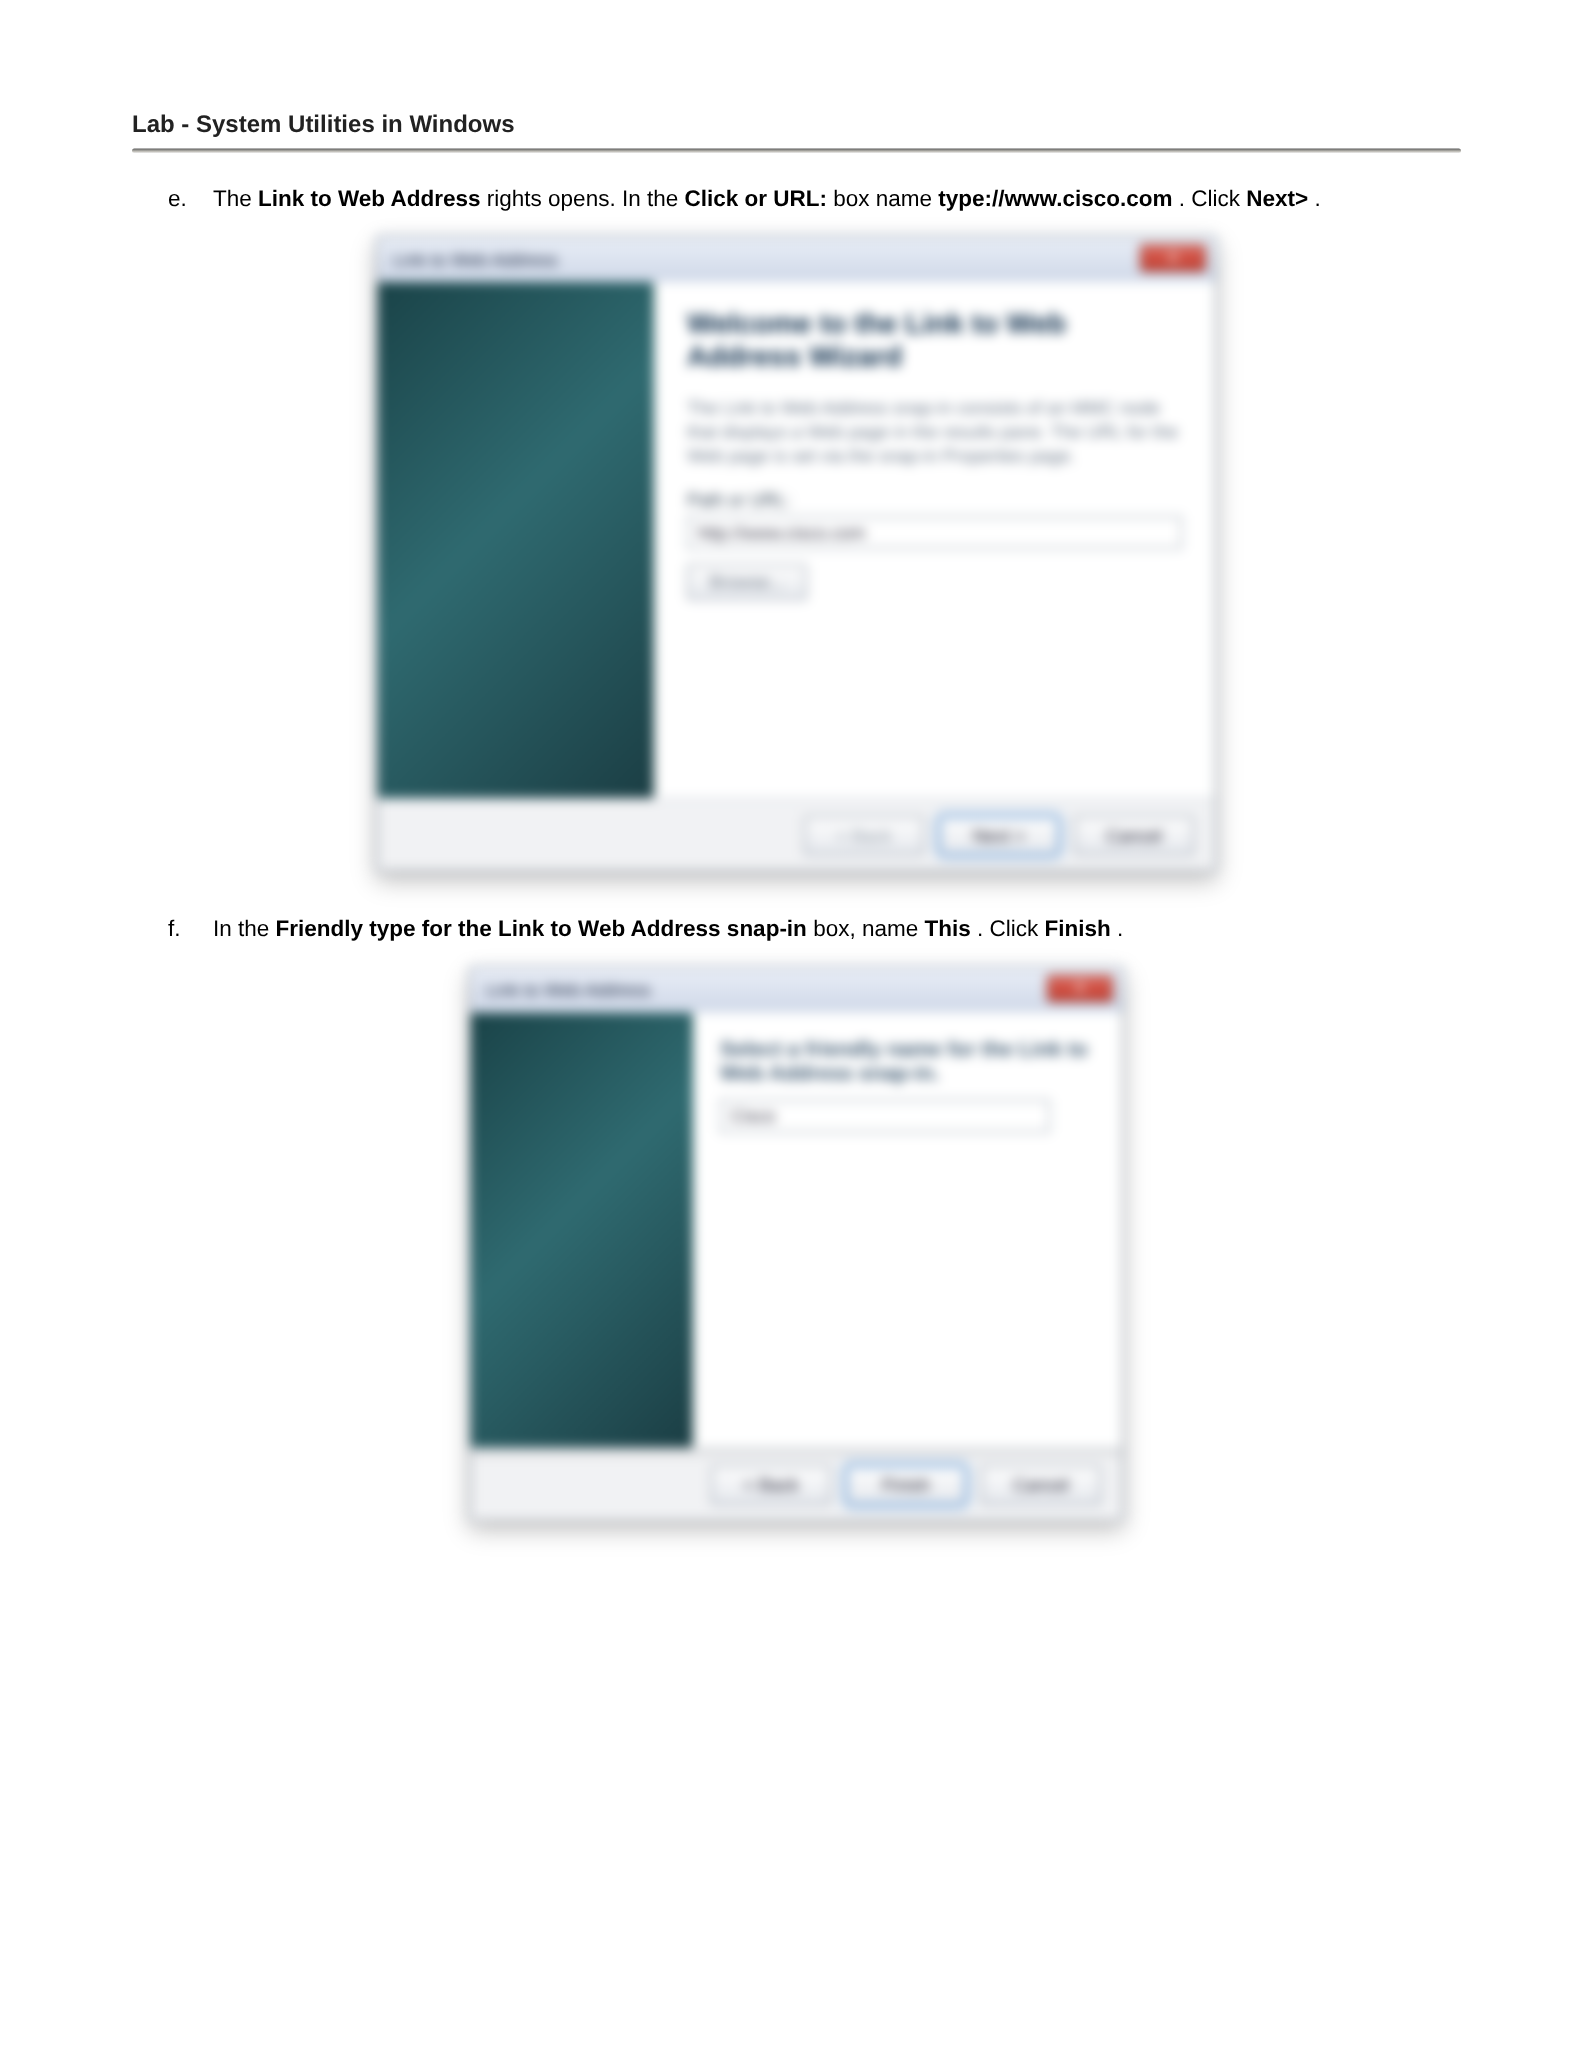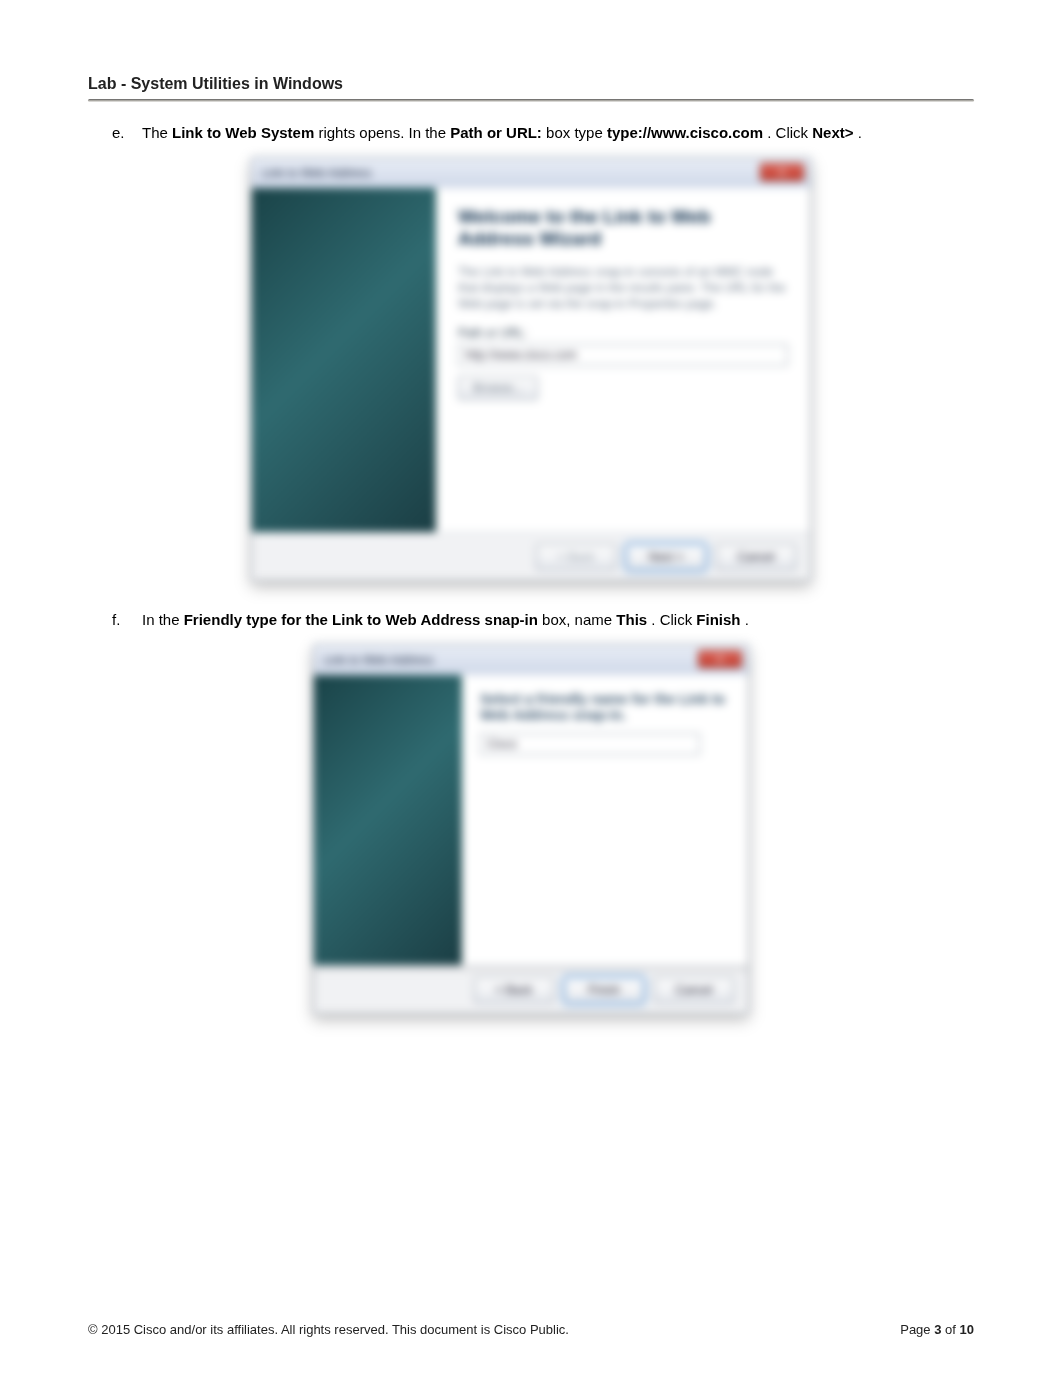--- a/index.html
+++ b/index.html
@@ -54,24 +54,24 @@
 
 <div class="page">
 
   <div class="doc-title">Lab - System Utilities in Windows</div>
   <div class="title-rule"></div>
 
   <div class="step">
     <div class="step-marker">e.</div>
     <div class="step-body">
       <span>The </span>
-      <span class="b">Link to Web System</span>
+      <span class="b">Link to Web Address</span>
       <span> rights opens. In the   </span>
-      <span class="b">Path or URL:</span>
-      <span> box type </span>
+      <span class="b">Click or URL:</span>
+      <span> box name </span>
       <span class="b">type://www.cisco.com</span>
       <span>. Click </span>
       <span class="b">Next&gt;</span>
       <span>.</span>
     </div>
   </div>
 
   <div class="figure-wrap">
     <div class="win-dialog dlg1">
       <div class="title-bar">
@@ -125,23 +125,14 @@
         </div>
       </div>
       <div class="button-row top-shadow">
         <div class="btn">&lt; Back</div>
         <div class="btn primary">Finish</div>
         <div class="btn">Cancel</div>
       </div>
     </div>
   </div>
 
-  <div class="footer">
-    <div>© 2015 Cisco and/or its affiliates. All rights reserved. This document is Cisco Public.</div>
-    <div class="page-num">
-      <span>Page </span>
-      <span class="b">3</span>
-      <span> of </span>
-      <span class="b">10</span>
-    </div>
-  </div>
 
 </div>
 
 </body></html>

